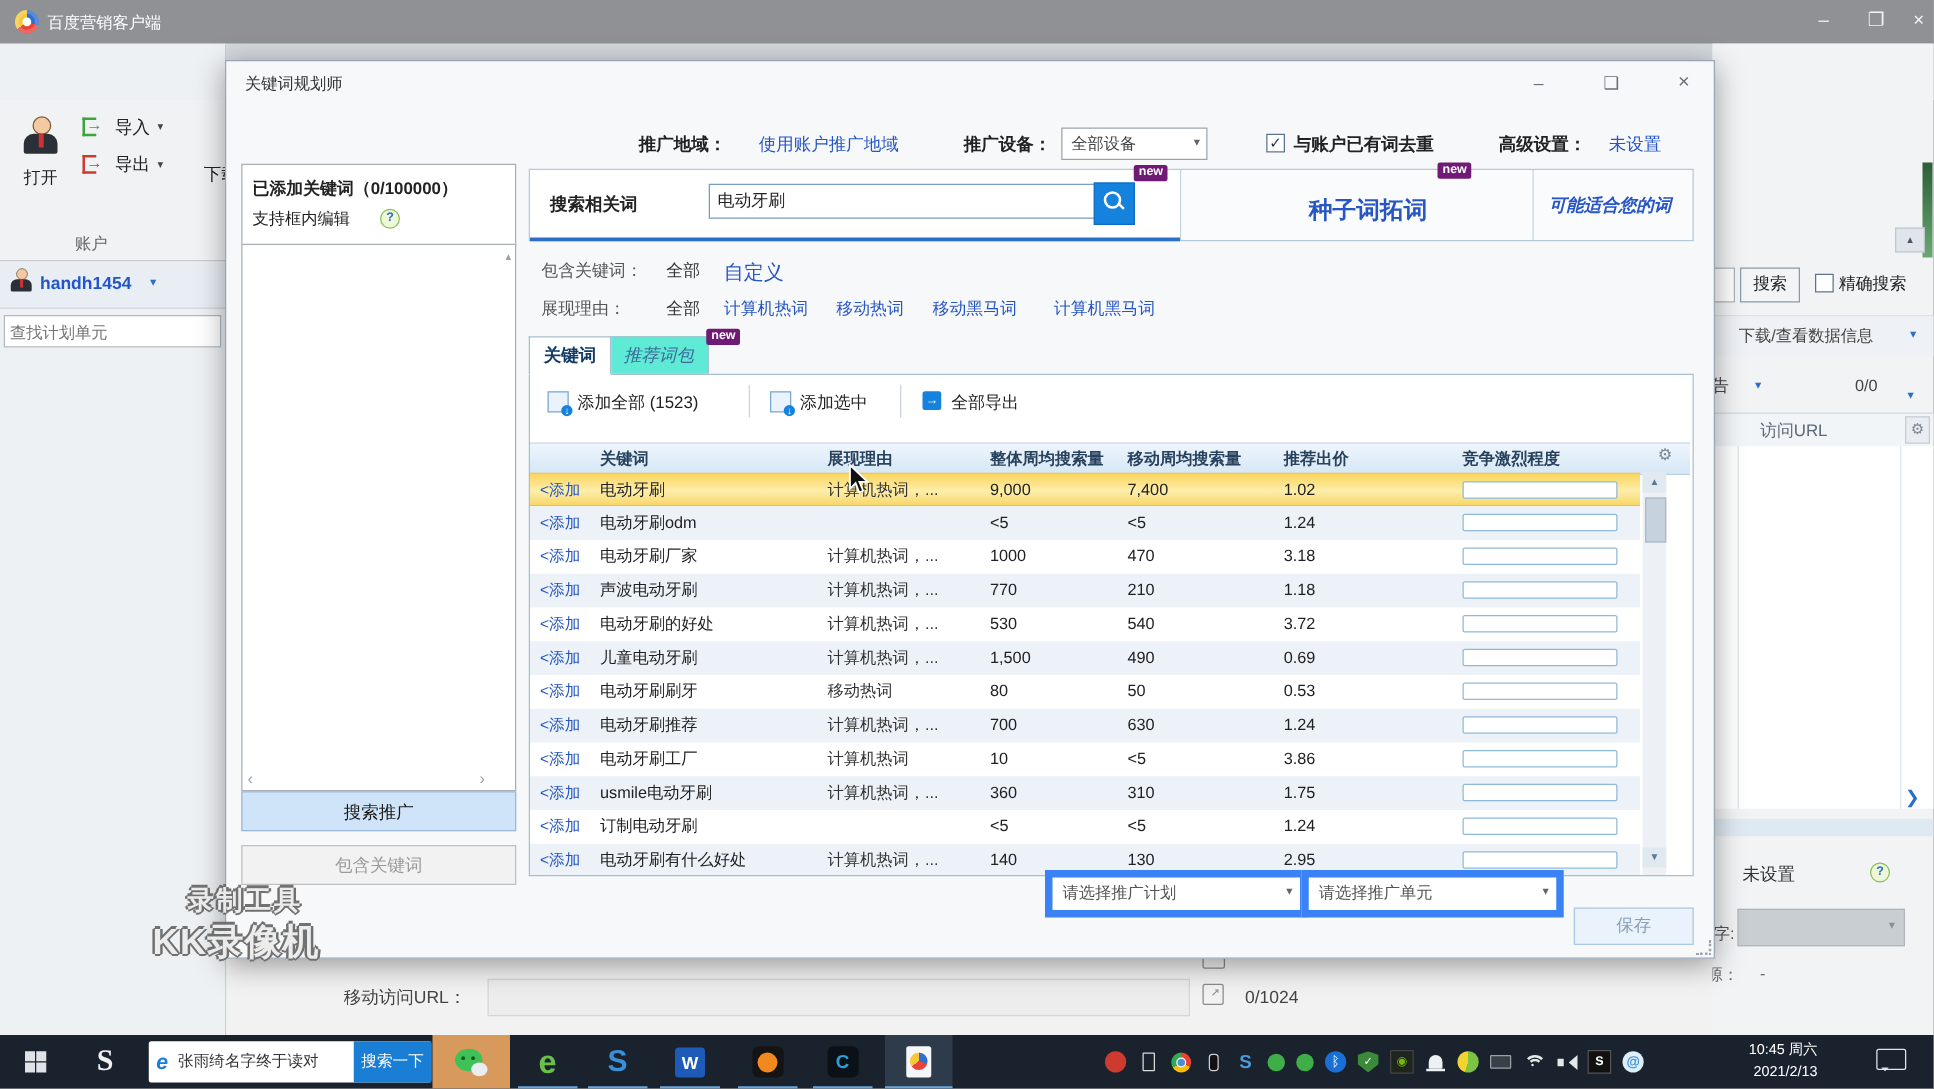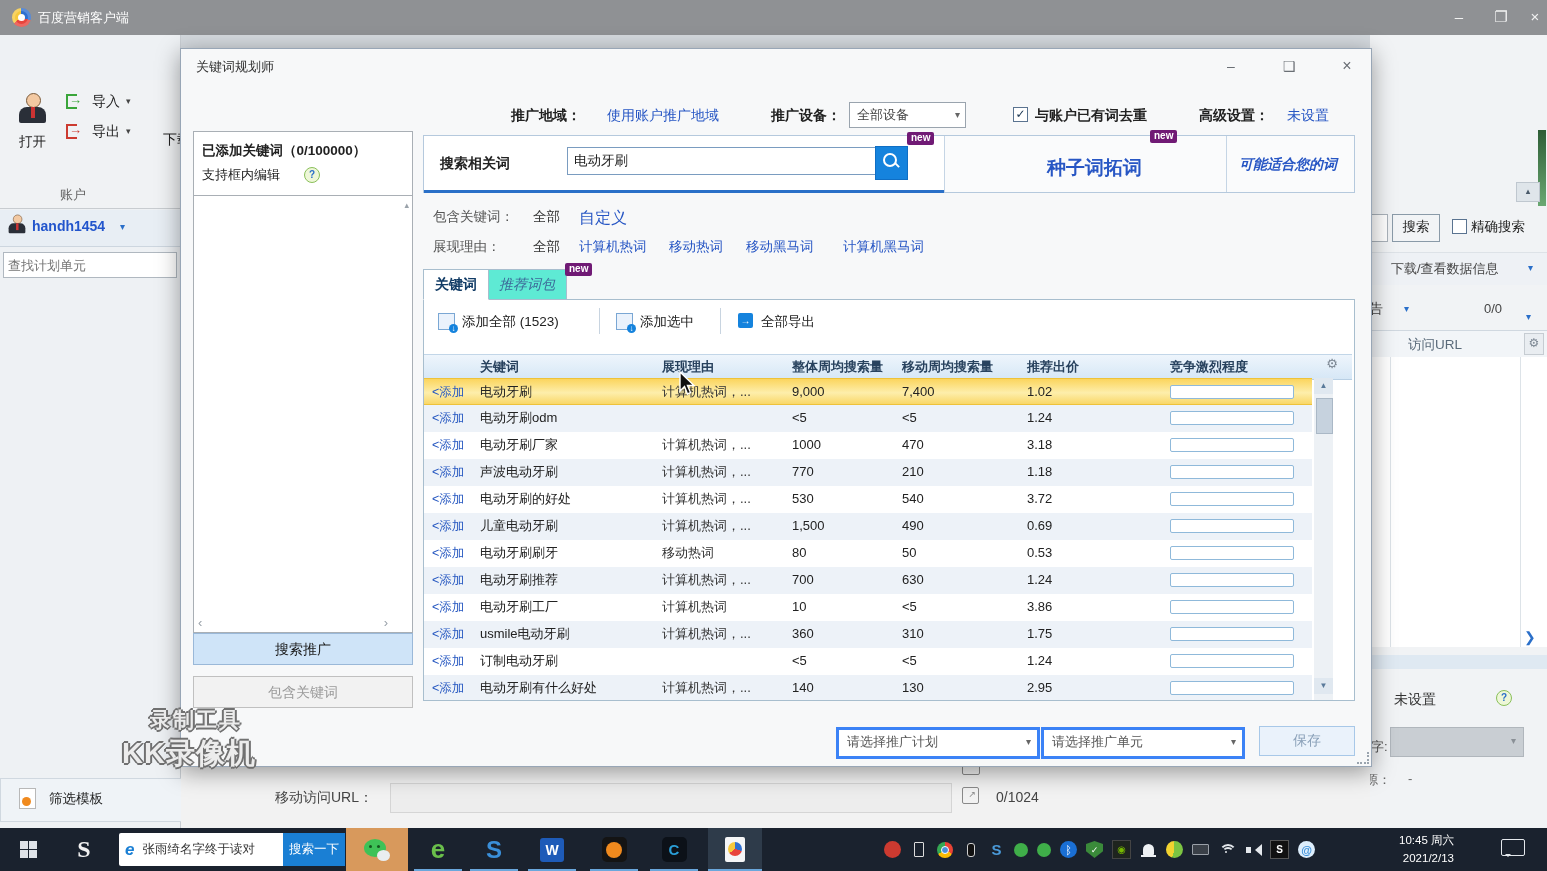--- a/index.html
+++ b/index.html
@@ -66,21 +66,21 @@
   .c-kw{left:56px;width:178px;}
   .c-reason{left:238px;width:126px;color:#333 !important;}
   .c-total{left:368px;width:106px;}
   .c-mobile{left:478px;width:120px;}
   .c-bid{left:603px;width:138px;}
   .c-bar{left:746px;width:140px;}
   .c-bar i{position:absolute;left:0;top:6px;width:122px;height:12px;background:#fff;border:1px solid #8fb9da;border-radius:2px;}
   .vsb{position:absolute;left:890px;top:78px;width:19px;height:322px;background:#edf1f5;}
   .vsb .up,.vsb .dn{position:absolute;left:0;width:19px;height:16px;background:#e0e8f0;color:#5a7a9a;font-size:8px;text-align:center;line-height:16px;}
   .vsb .th{position:absolute;left:2px;top:20px;width:15px;height:34px;background:#c6d2de;border:1px solid #aab8c6;}
-  .ftsel{position:absolute;top:678px;width:190px;height:26px;background:#fff;border:3px solid #3b82f6;
+  .ftsel{position:absolute;top:647px;width:190px;height:26px;background:#fff;border:6px solid #3b82f6;
          font-size:13px;color:#555;line-height:24px;padding-left:8px;}
   .ftsel i{position:absolute;right:6px;top:0;font-style:normal;color:#666;font-size:10px;}
   
   .wm{position:absolute;left:122px;top:706px;color:#ececec;font-weight:bold;z-index:20;
       text-shadow:-2px 0 #6a6a6a,2px 0 #6a6a6a,0 -2px #6a6a6a,0 2px #6a6a6a,1px 1px #6a6a6a,-1px -1px #6a6a6a;opacity:.95;}
   
   .taskbar{position:absolute;left:0;top:828px;width:1547px;height:43px;background:#1a222e;z-index:30;}
   .tile{position:absolute;top:0;height:43px;display:flex;align-items:center;justify-content:center;}
   .tile.open{box-shadow:inset 0 -2px 0 #6aa7dc;}
   .winlogo{display:grid;grid-template-columns:8px 8px;grid-template-rows:8px 8px;gap:1px;}
@@ -162,27 +162,20 @@
   <div style="position:absolute;left:0;top:210px;width:180px;height:36px;background:#e8eef4;border-bottom:1px solid #cdd6df;"></div>
   <span class="ppl" style="left:8px;top:214px;transform:scale(.62);transform-origin:top left;">
       <i class="head"></i>
       <i class="body"></i>
       <i class="tie"></i>
     </span>
   <span class="t b" style="left:32px;top:218px;font-size:14px;color:#2255cc;">handh1454</span>
   <span class="t caret" style="left:120px;top:221px;">▾</span>
   <input class="t" style="left: 3px; top: 252px; width: 164px; height: 24px; border: 1px solid rgb(176, 184, 192); font-size: 13px; padding: 0px 4px; color: rgb(85, 85, 85);" placeholder="查找计划单元">
 
-  <div style="position:absolute;left:0;top:778px;width:260px;height:42px;background:#eff3f7;border:1px solid #d0d8e0;">
-    <span style="position:absolute;left:18px;top:9px;width:15px;height:19px;background:#fff;border:1px solid #b8b8b8;">
-      <i style="position:absolute;left:2px;bottom:2px;width:9px;height:9px;border-radius:50%;background:#f08a1e;"></i>
-    </span>
-    <span class="t" style="left:48px;top:11px;font-size:13.5px;">筛选模板</span>
-    <span class="t" style="left:212px;top:11px;font-size:10px;color:#444;">▴</span>
-  </div>
 
   <div class="rs-bg"></div>
   <div style="position:absolute;left:1538px;top:130px;width:8px;height:76px;background:linear-gradient(#2e5d36,#6aa872);"></div>
   <div style="position:absolute;left:1516px;top:182px;width:22px;height:18px;background:#dfe5ea;border:1px solid #bfc7cf;text-align:center;line-height:16px;font-size:9px;color:#4a5a6a;">▴</div>
   <div style="position:absolute;left:1366px;top:214px;width:20px;height:26px;background:#fff;border:1px solid #aab2ba;"></div>
   <div style="position:absolute;left:1392px;top:214px;width:46px;height:26px;background:#f2f4f6;border:1px solid #8a9aa8;text-align:center;line-height:24px;font-size:13.5px;">搜索</div>
   <span class="chk" style="left:1452px;top:219px;"></span>
   <span class="t" style="left:1471px;top:218px;font-size:13.5px;">精确搜索</span>
   <div style="position:absolute;left:1370px;top:252px;width:177px;height:32px;background:#eef1f5;border-top:1px solid #dde2e7;"></div>
   <span class="t" style="left:1391px;top:260px;font-size:13px;color:#444;">下载/查看数据信息</span>

